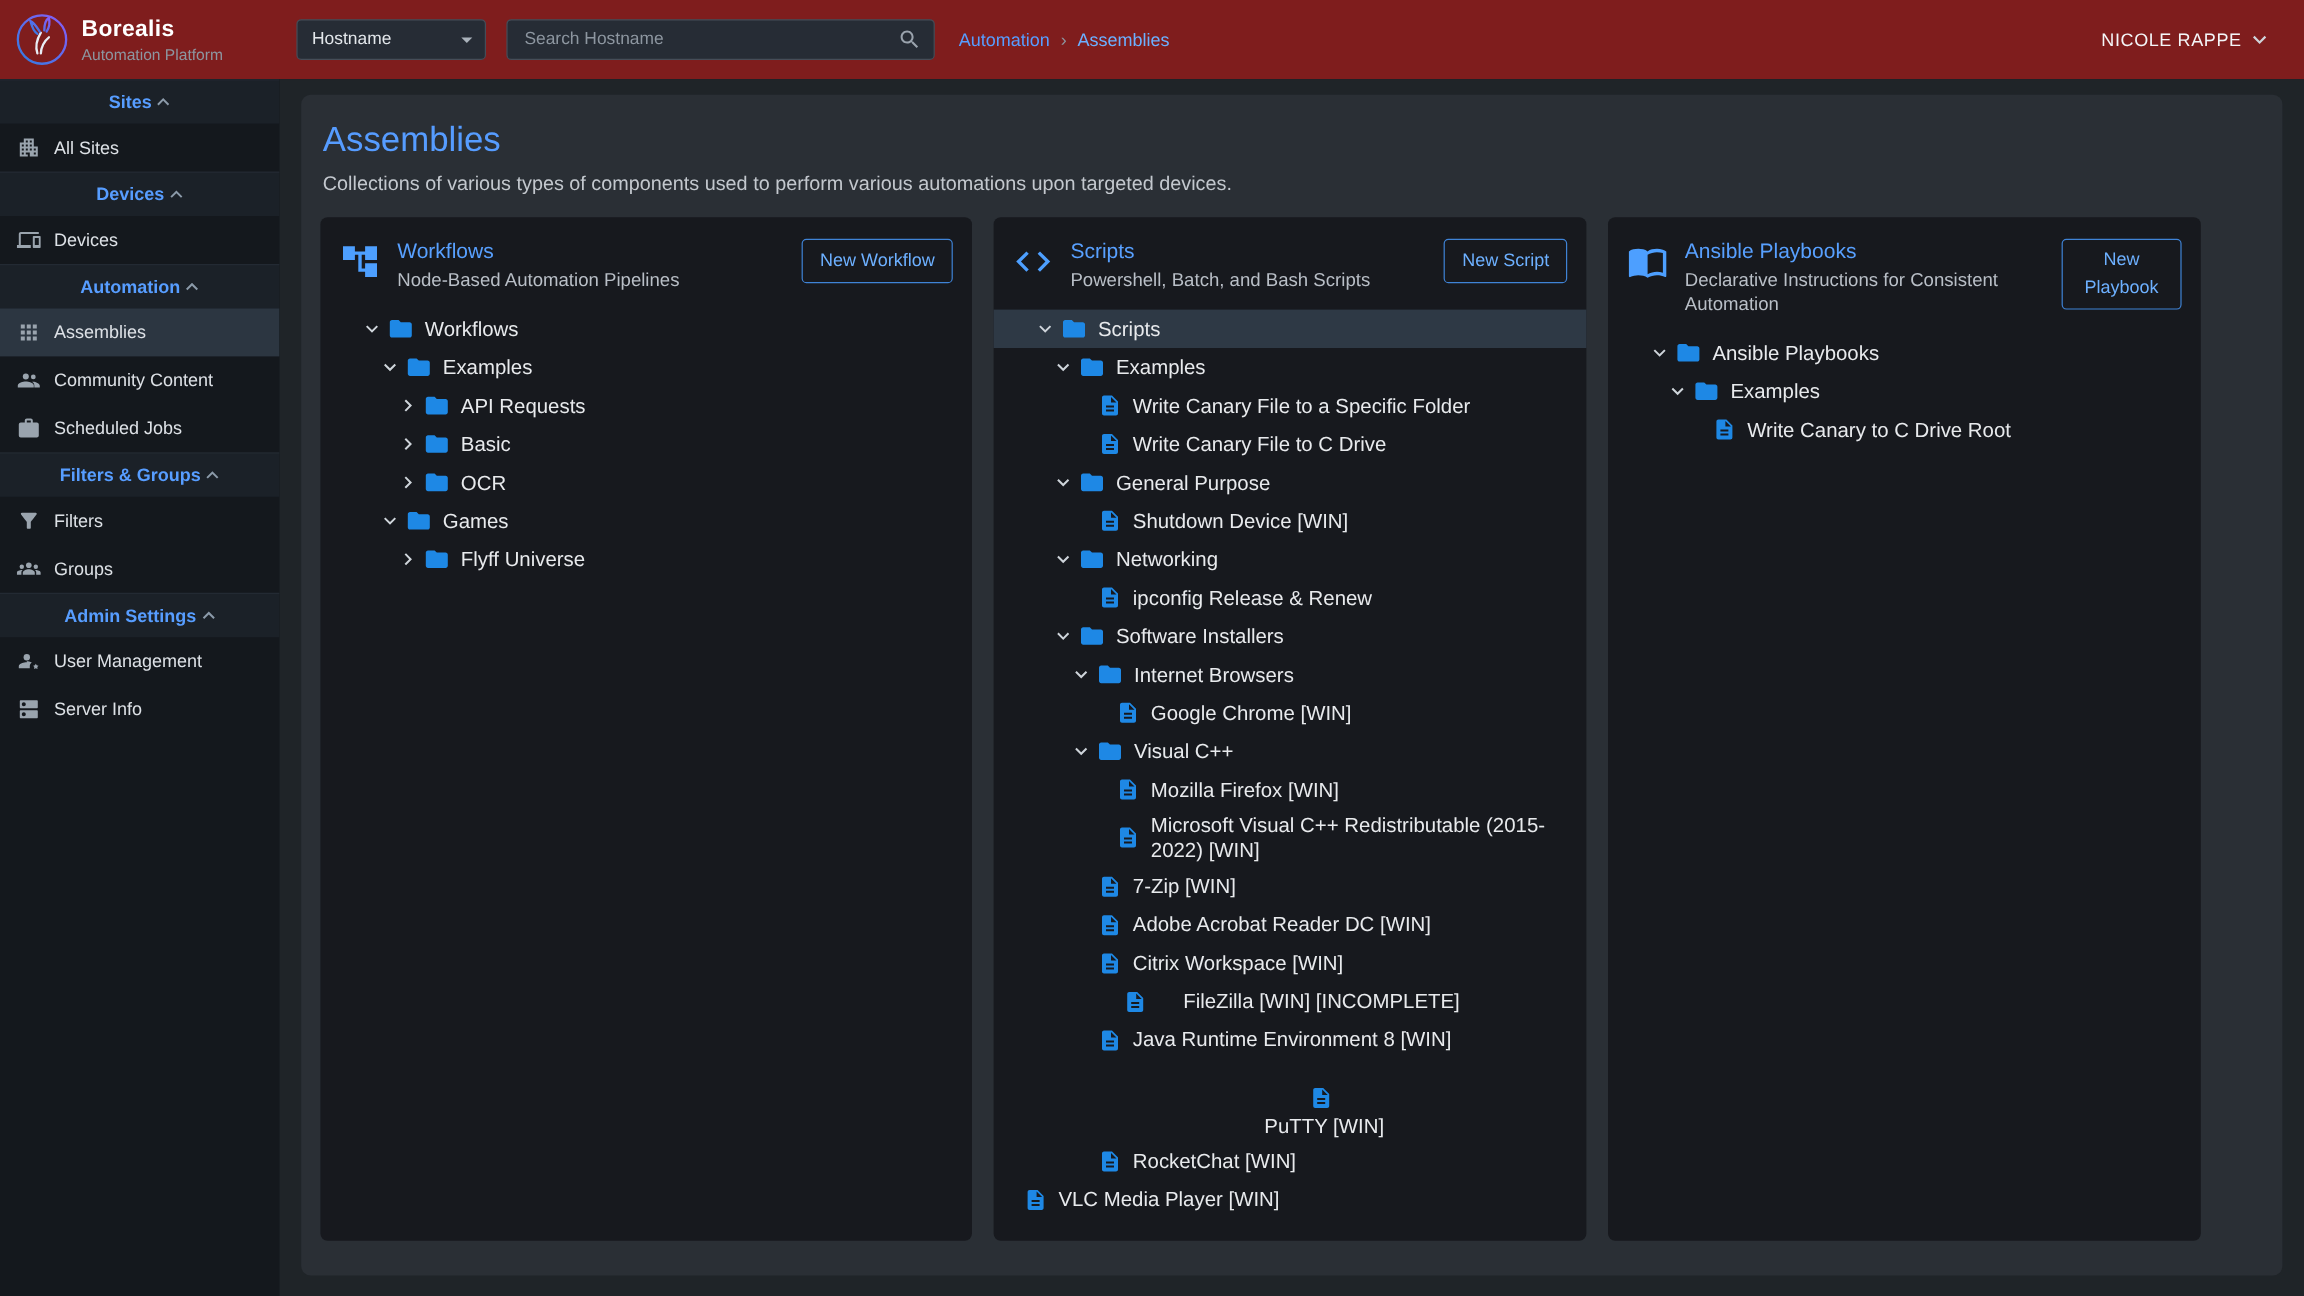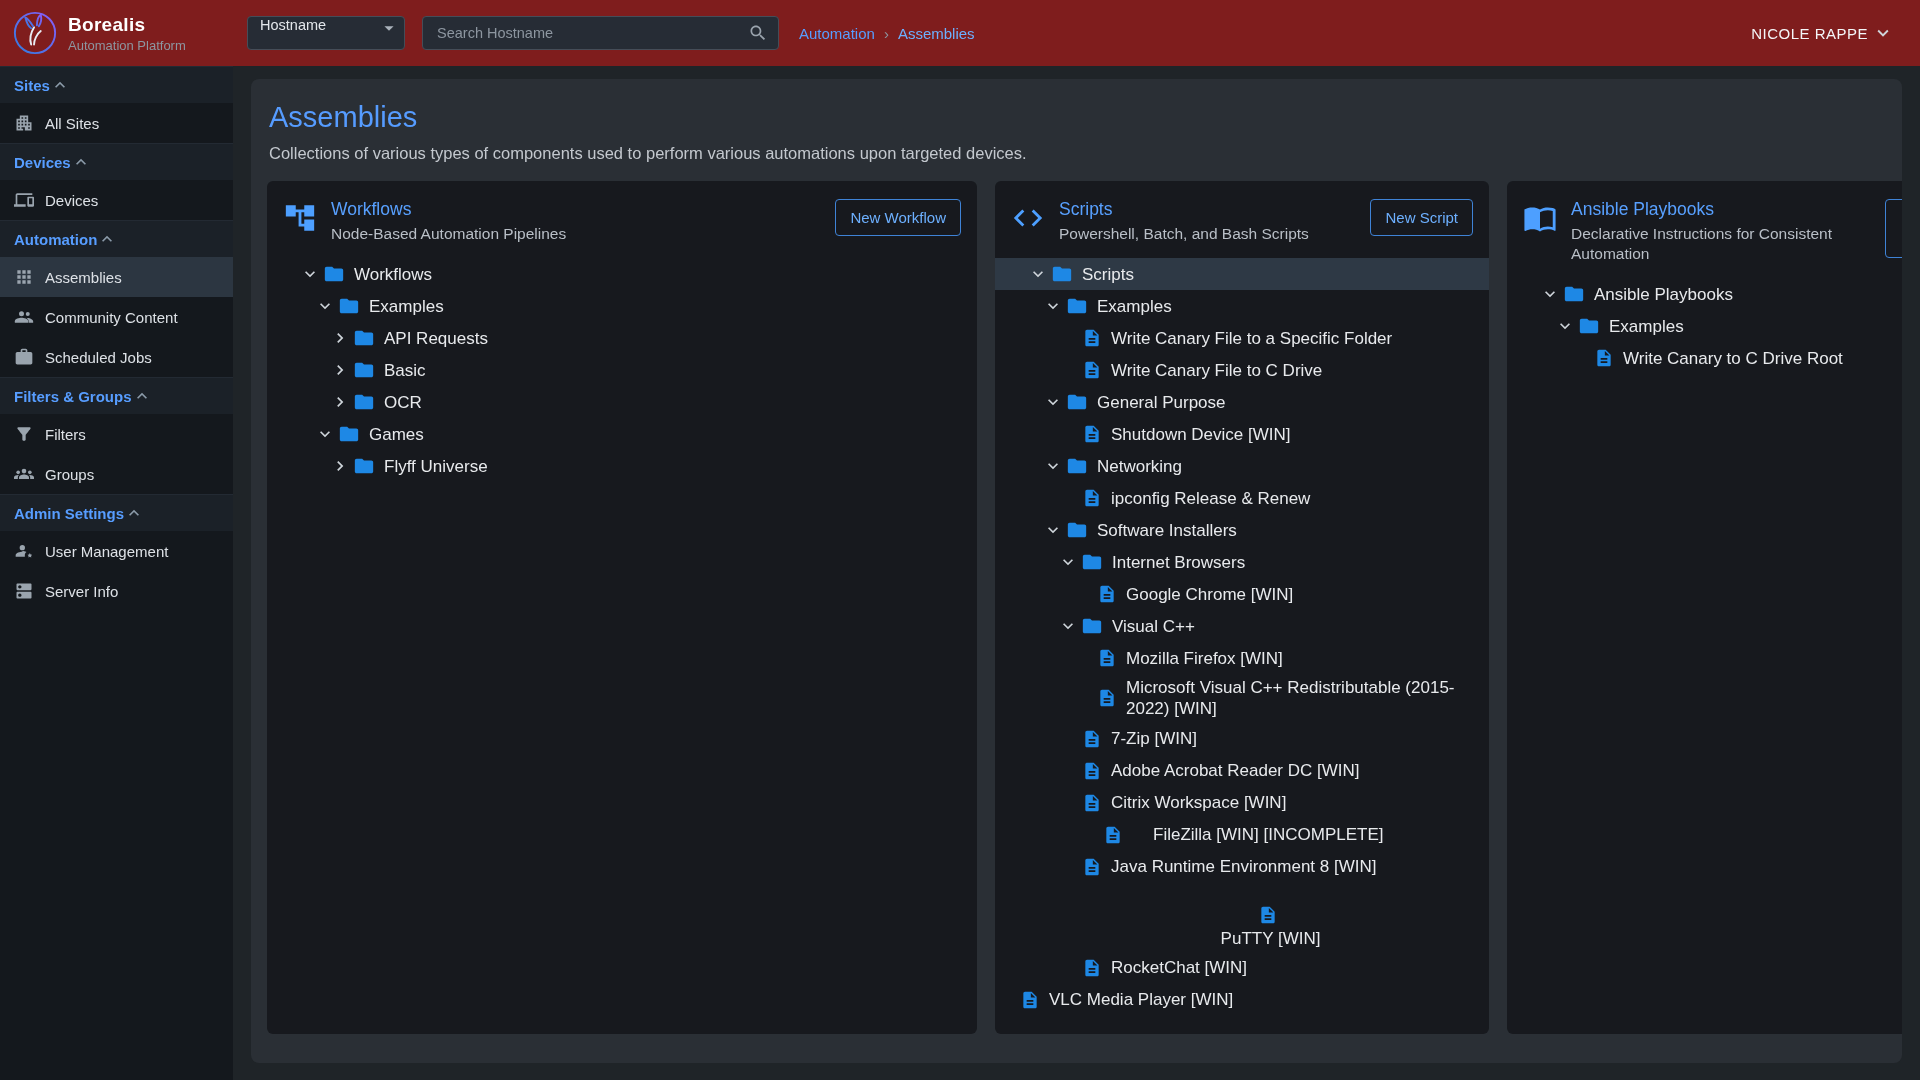--- a/index.html
+++ b/index.html
@@ -17,56 +17,56 @@
   .app { display:grid; grid-template-columns:233px 1fr; grid-template-rows:66px 1fr; width:1920px; height:1080px; }
 
   
   .topbar { grid-column:1/3; display:flex; align-items:center; background:#7f1d1d; padding-right:26px; }
   .brand { width:233px; flex:none; display:flex; align-items:center; gap:10px; padding-left:12px; cursor:pointer; }
   .logo { width:46px; height:46px; display:inline-flex; }
   .logo svg { width:100%; height:100%; }
   .brand-name { font-size:19px; font-weight:bold; letter-spacing:.3px; color:#ffffff; }
   .brand-sub { font-size:13px; color:#8d96a0; margin-top:2px; }
   .hostname-select { width:158px; height:34px; margin-left:14px; background:#262c35; border:1px solid #454d58; border-radius:4px;
-    display:flex; align-items:flex-start; justify-content:space-between; padding:0 4px 0 12px; font-size:14.5px; color:#e3e7eb; cursor:pointer; }
+    display:flex; align-items:center; justify-content:space-between; padding:0 4px 0 12px; font-size:14.5px; color:#e3e7eb; cursor:pointer; }
   .searchbox { width:357px; height:34px; margin-left:17px; background:#262c35; border:1px solid #454d58; border-radius:4px;
     display:flex; align-items:center; padding:0 10px 0 12px; }
   .searchbox input { flex:1; min-width:0; background:none; border:none; outline:none; color:#e3e7eb; font-size:14.5px; font-family:inherit; }
   .searchbox input::placeholder { color:#8d96a0; }
   .breadcrumb { display:flex; align-items:center; gap:9px; margin-left:20px; font-size:15px; }
   .breadcrumb a { color:var(--accent); text-decoration:none; cursor:pointer; }
   .breadcrumb a.current { color:#6cb0ff; }
   .bc-sep { color:#8d96a0; }
   .user { margin-left:auto; display:flex; align-items:center; gap:4px; color:#f4f6f8; font-size:15px; letter-spacing:.5px; cursor:pointer; }
 
   
   .icon { display:inline-flex; align-items:center; justify-content:center; flex:none; }
   .icon svg { width:100%; height:100%; }
   .caret-icon { width:22px; height:22px; color:#aab2bb; }
   .search-icon { width:20px; height:20px; color:#9aa3ad; }
   .user-chev { width:22px; height:22px; color:#cfd4da; }
 
   
   .sidebar { background:#14181d; overflow:hidden; }
-  .sb-head { display:flex; align-items:center; justify-content:flex-start; height:37px; padding:0 10px 0 14px;
+  .sb-head { display:flex; align-items:center; justify-content:center; height:37px; padding:0 10px 0 14px;
     background:#1b2128; border-top:1px solid #232a33; color:var(--accent); font-weight:bold; font-size:15px; cursor:pointer; }
   .sb-chev { width:20px; height:20px; color:#8b9aa9; }
   .sb-item { display:flex; align-items:center; gap:11px; height:40px; padding:0 14px; font-size:15px; color:#dde1e6; cursor:pointer; }
   .sb-item.selected { background:#2c3641; }
   .sb-icon { width:20px; height:20px; color:#9aa4ae; }
 
   
   .main { background:#1f2428; padding:13px 18px 17px 18px; overflow:hidden; }
   .panel { background:#2a2f35; border-radius:8px; height:100%; padding:18px 16px; overflow:hidden; }
   .page-title { margin:4px 0 10px 2px; font-size:29px; font-weight:500; color:#569cff; }
   .page-sub { margin:0 0 0 2px; font-size:16.5px; color:#c3c8ce; }
 
   .cards { display:flex; gap:18px; align-items:stretch; margin-top:18px; }
   .card { background:#17191e; border-radius:6px; padding-bottom:18px; flex:none; }
-  .card:nth-child(1){ width:710px; }
+  .card:nth-child(1){ width:543px; }
   .card:nth-child(2){ width:494px; }
   .card:nth-child(3){ width:494px; }
   .card-head { display:flex; align-items:flex-start; gap:14px; padding:18px 16px 10px 16px; }
   .card-icon { width:34px; height:34px; color:#4d9fff; margin-top:2px; }
   .card-titles { min-width:0; }
   .card-title { color:#58a0ff; font-size:17.5px; margin-bottom:4px; }
   .card-sub { color:#b9bfc7; font-size:15.5px; line-height:1.3; }
   .card-btn { margin-left:auto; background:none; border:1px solid #3f83d6; color:#6db0ff; border-radius:4px;
     font-size:15px; padding:9px 14px; font-family:inherit; cursor:pointer; white-space:nowrap; flex:none; }
   .card:nth-child(3) .card-btn { white-space:normal; max-width:100px; line-height:1.5; padding:6px 12px; text-align:center; }

